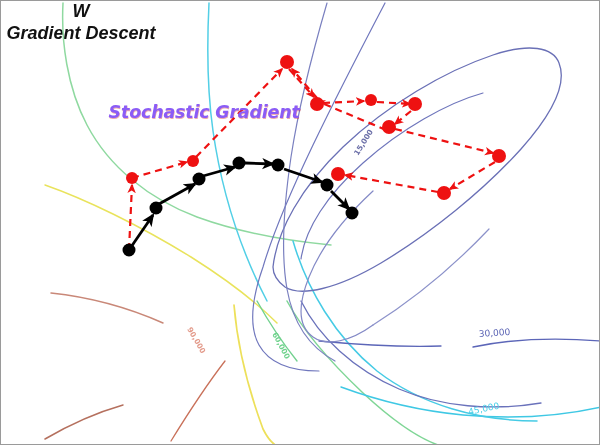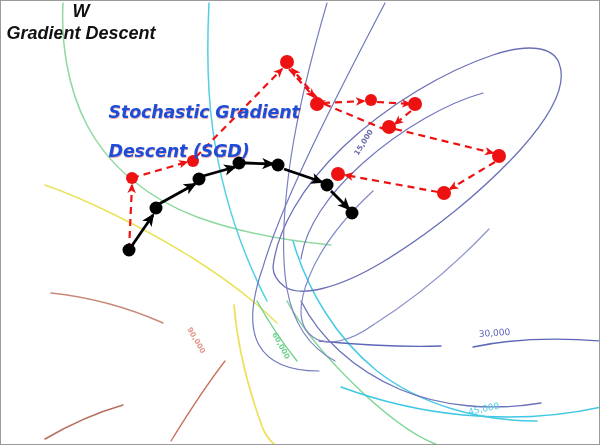--- a/index.html
+++ b/index.html
@@ -30,25 +30,26 @@
   .label-text {
     position: absolute;
     font-family: "DejaVu Sans", sans-serif;
     font-weight: bold;
     font-style: italic;
     line-height: 1.12;
     white-space: pre;
     letter-spacing: -0.2px;
   }
   #sgd-label {
-    color: #1d4ed8;
+    color: #8b5cf6;
     font-size: 17.5px;
     left: 84px;
     top: 82px;
     text-shadow: 0.5px 0.5px 0 rgba(204,17,17,0.35);
+    text-align: right;
   }
   #gd-group {
     color: #111111;
     left: 83px;
     top: 250px;
     text-align: center;
     width: 160px;
   }
   #w-label {
     display: block;
@@ -185,21 +186,20 @@
       <text x="357" y="155" fill="#6b6fa8" transform="rotate(-58 357 155)">15,000</text>
       <text x="478" y="336" fill="#5a63b4" font-size="9" font-weight="normal" transform="rotate(-4 478 336)">30,000</text>
       <text x="468" y="414" fill="#4bd0e8" font-size="9" font-weight="normal" transform="rotate(-12 468 414)">45,000</text>
       <text x="271" y="333" fill="#6fd28c" transform="rotate(62 271 333)">60,000</text>
       <text x="186" y="328" fill="#e39a8a" transform="rotate(60 186 328)">90,000</text>
     </g>
   </svg>
 
   <div id="sgd-label" class="label-text">
     <span>Stochastic Gradient</span><br>
-    <span>Descent (SGD)</span>
   </div>
 
   <div id="gd-group">
     <span id="w-label">W</span>
     <span id="gd-label">Gradient Descent</span>
   </div>
 
 </div>
 
 </body></html>

